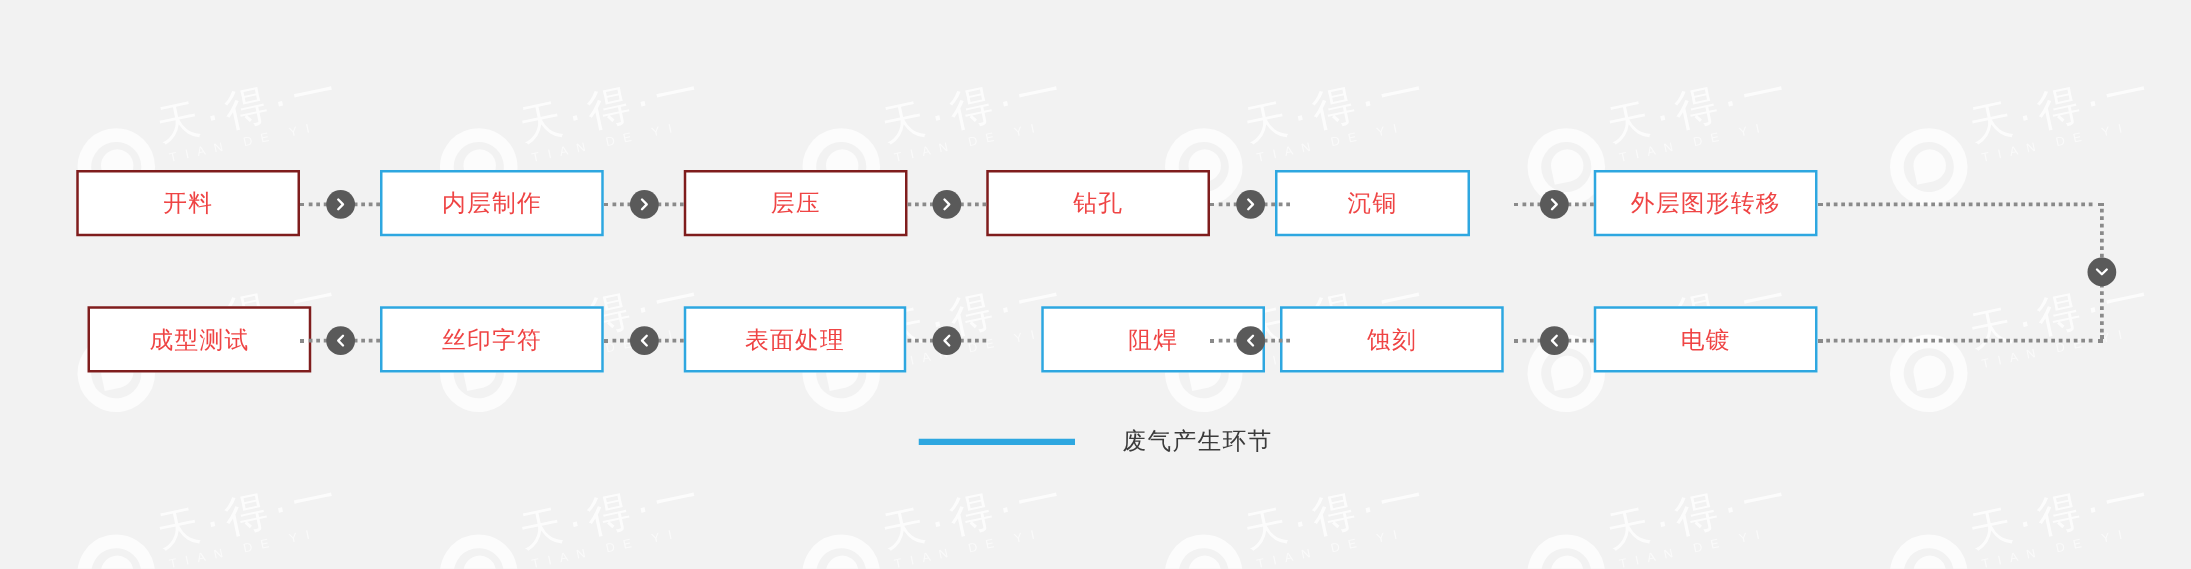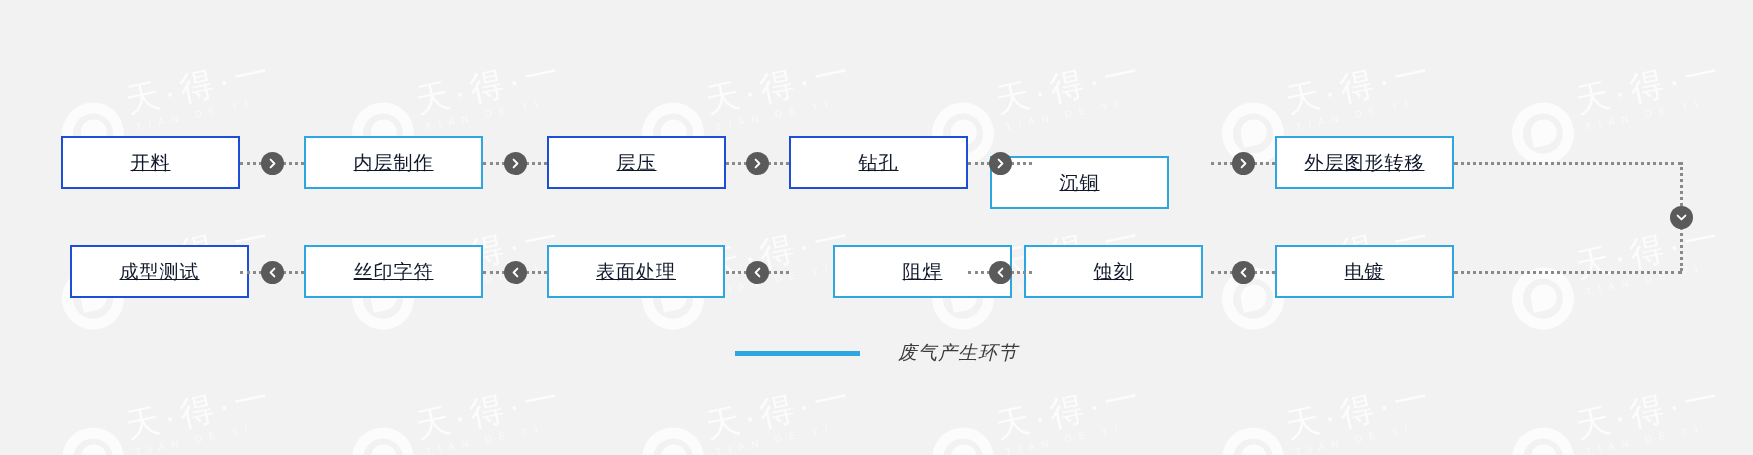--- a/index.html
+++ b/index.html
@@ -78,29 +78,28 @@
     text-align: center;
     font-size: 26px;
     color: #707070;
     letter-spacing: 1px;
   }
 
   .node-box {
     position: absolute;
     height: 53px;
     background: #ffffff;
-    border: 2px solid #1d4ed8;
+    border: 2px solid #7f1d1d;
     box-sizing: border-box;
     display: flex;
     align-items: center;
     justify-content: center;
     font-size: 19px;
-    color: #0f172a;
+    color: #ef4444;
     letter-spacing: 1px;
-    text-decoration: underline;
   }
   .node-box.emission {
     border-color: #2ea7e0;
   }
 
   
   .conn {
     position: absolute;
     border-top: 3px dotted #8a8a8a;
     height: 0;
@@ -135,21 +134,20 @@
   #legend-swatch {
     width: 125px;
     height: 5px;
     background: #2ea7e0;
     margin-right: 38px;
   }
   #legend-label {
     font-size: 19px;
     color: #3b3b3b;
     letter-spacing: 1px;
-    font-style: italic;
   }
 </style>
 </head>
 <body>
 
 <div id="watermark-layer">
     <div class="wm" style="left: 55px; top: 50px;">
       <div class="wm-ring"></div>
       <div class="wm-text">天·得·一</div>
       <div class="wm-sub">TIAN DE YI</div>
@@ -242,21 +240,21 @@
   </div>
 
 <div id="content">
 
 
   <div id="flow-row-1">
       <div class="node-box" style="left: 61px; top: 136px; width: 179px;">开料</div>
       <div class="node-box emission" style="left: 304px; top: 136px; width: 179px;">内层制作</div>
       <div class="node-box" style="left: 547px; top: 136px; width: 179px;">层压</div>
       <div class="node-box" style="left: 789px; top: 136px; width: 179px;">钻孔</div>
-      <div class="node-box emission" style="left: 990px; top: 136px; width: 179px; margin-top: 20px;">沉铜</div>
+      <div class="node-box emission" style="left: 1020px; top: 136px; width: 156px;">沉铜</div>
       <div class="node-box emission" style="left: 1275px; top: 136px; width: 179px;">外层图形转移</div>
     </div>
   <div id="flow-row-2">
       <div class="node-box" style="left: 70px; top: 245px; width: 179px;">成型测试</div>
       <div class="node-box emission" style="left: 304px; top: 245px; width: 179px;">丝印字符</div>
       <div class="node-box emission" style="left: 547px; top: 245px; width: 178px;">表面处理</div>
       <div class="node-box emission" style="left: 789px; top: 245px; width: 179px; margin-left: 44px;">阻焊</div>
       <div class="node-box emission" style="left: 1024px; top: 245px; width: 179px;">蚀刻</div>
       <div class="node-box emission" style="left: 1275px; top: 245px; width: 179px;">电镀</div>
     </div>

